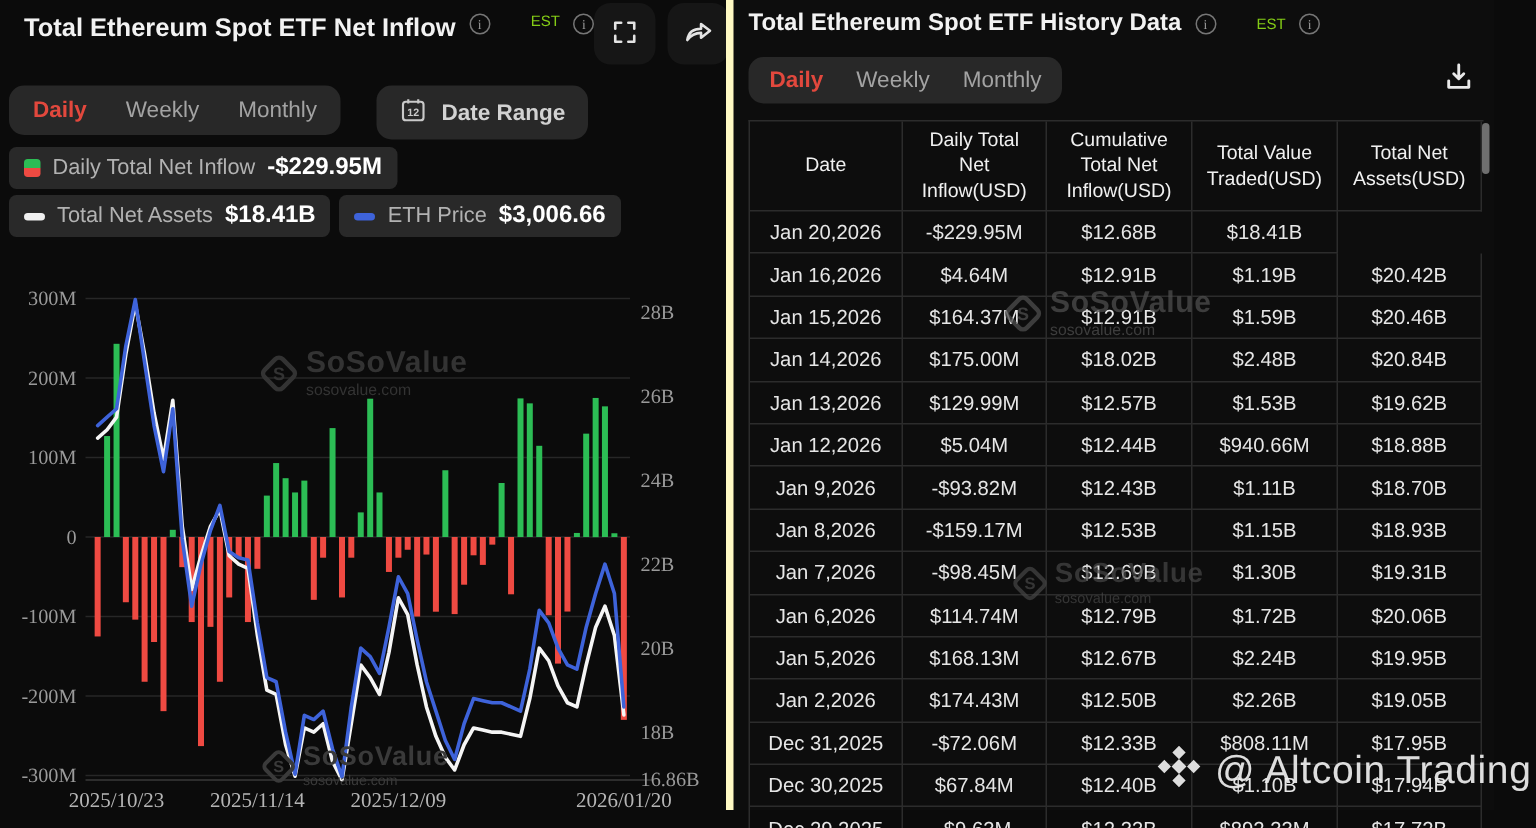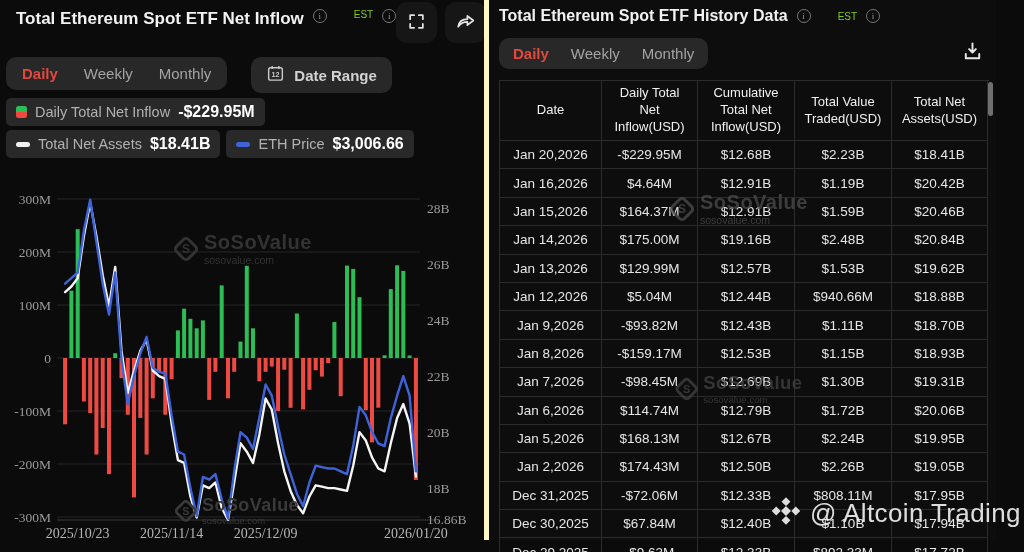--- a/index.html
+++ b/index.html
@@ -264,41 +264,40 @@
       <div class="tcell">Daily Total Net Inflow(USD)</div>
       <div class="tcell">Cumulative Total Net Inflow(USD)</div>
       <div class="tcell">Total Value Traded(USD)</div>
       <div class="tcell">Total Net Assets(USD)</div>
     </div>
     <div class="tbody" id="tbody">
         <div class="trow">
           <div class="tcell">Jan 20,2026</div>
           <div class="tcell neg">-$229.95M</div>
           <div class="tcell">$12.68B</div>
-          <div class="tcell">$2.23B</div>
           <div class="tcell">$18.41B</div>
         </div>
         <div class="trow">
           <div class="tcell">Jan 16,2026</div>
           <div class="tcell pos">$4.64M</div>
           <div class="tcell">$12.91B</div>
           <div class="tcell">$1.19B</div>
           <div class="tcell">$20.42B</div>
         </div>
         <div class="trow">
           <div class="tcell">Jan 15,2026</div>
           <div class="tcell pos">$164.37M</div>
           <div class="tcell">$12.91B</div>
           <div class="tcell">$1.59B</div>
           <div class="tcell">$20.46B</div>
         </div>
         <div class="trow">
           <div class="tcell">Jan 14,2026</div>
           <div class="tcell pos">$175.00M</div>
-          <div class="tcell">$19.16B</div>
+          <div class="tcell">$18.02B</div>
           <div class="tcell">$2.48B</div>
           <div class="tcell">$20.84B</div>
         </div>
         <div class="trow">
           <div class="tcell">Jan 13,2026</div>
           <div class="tcell pos">$129.99M</div>
           <div class="tcell">$12.57B</div>
           <div class="tcell">$1.53B</div>
           <div class="tcell">$19.62B</div>
         </div>

